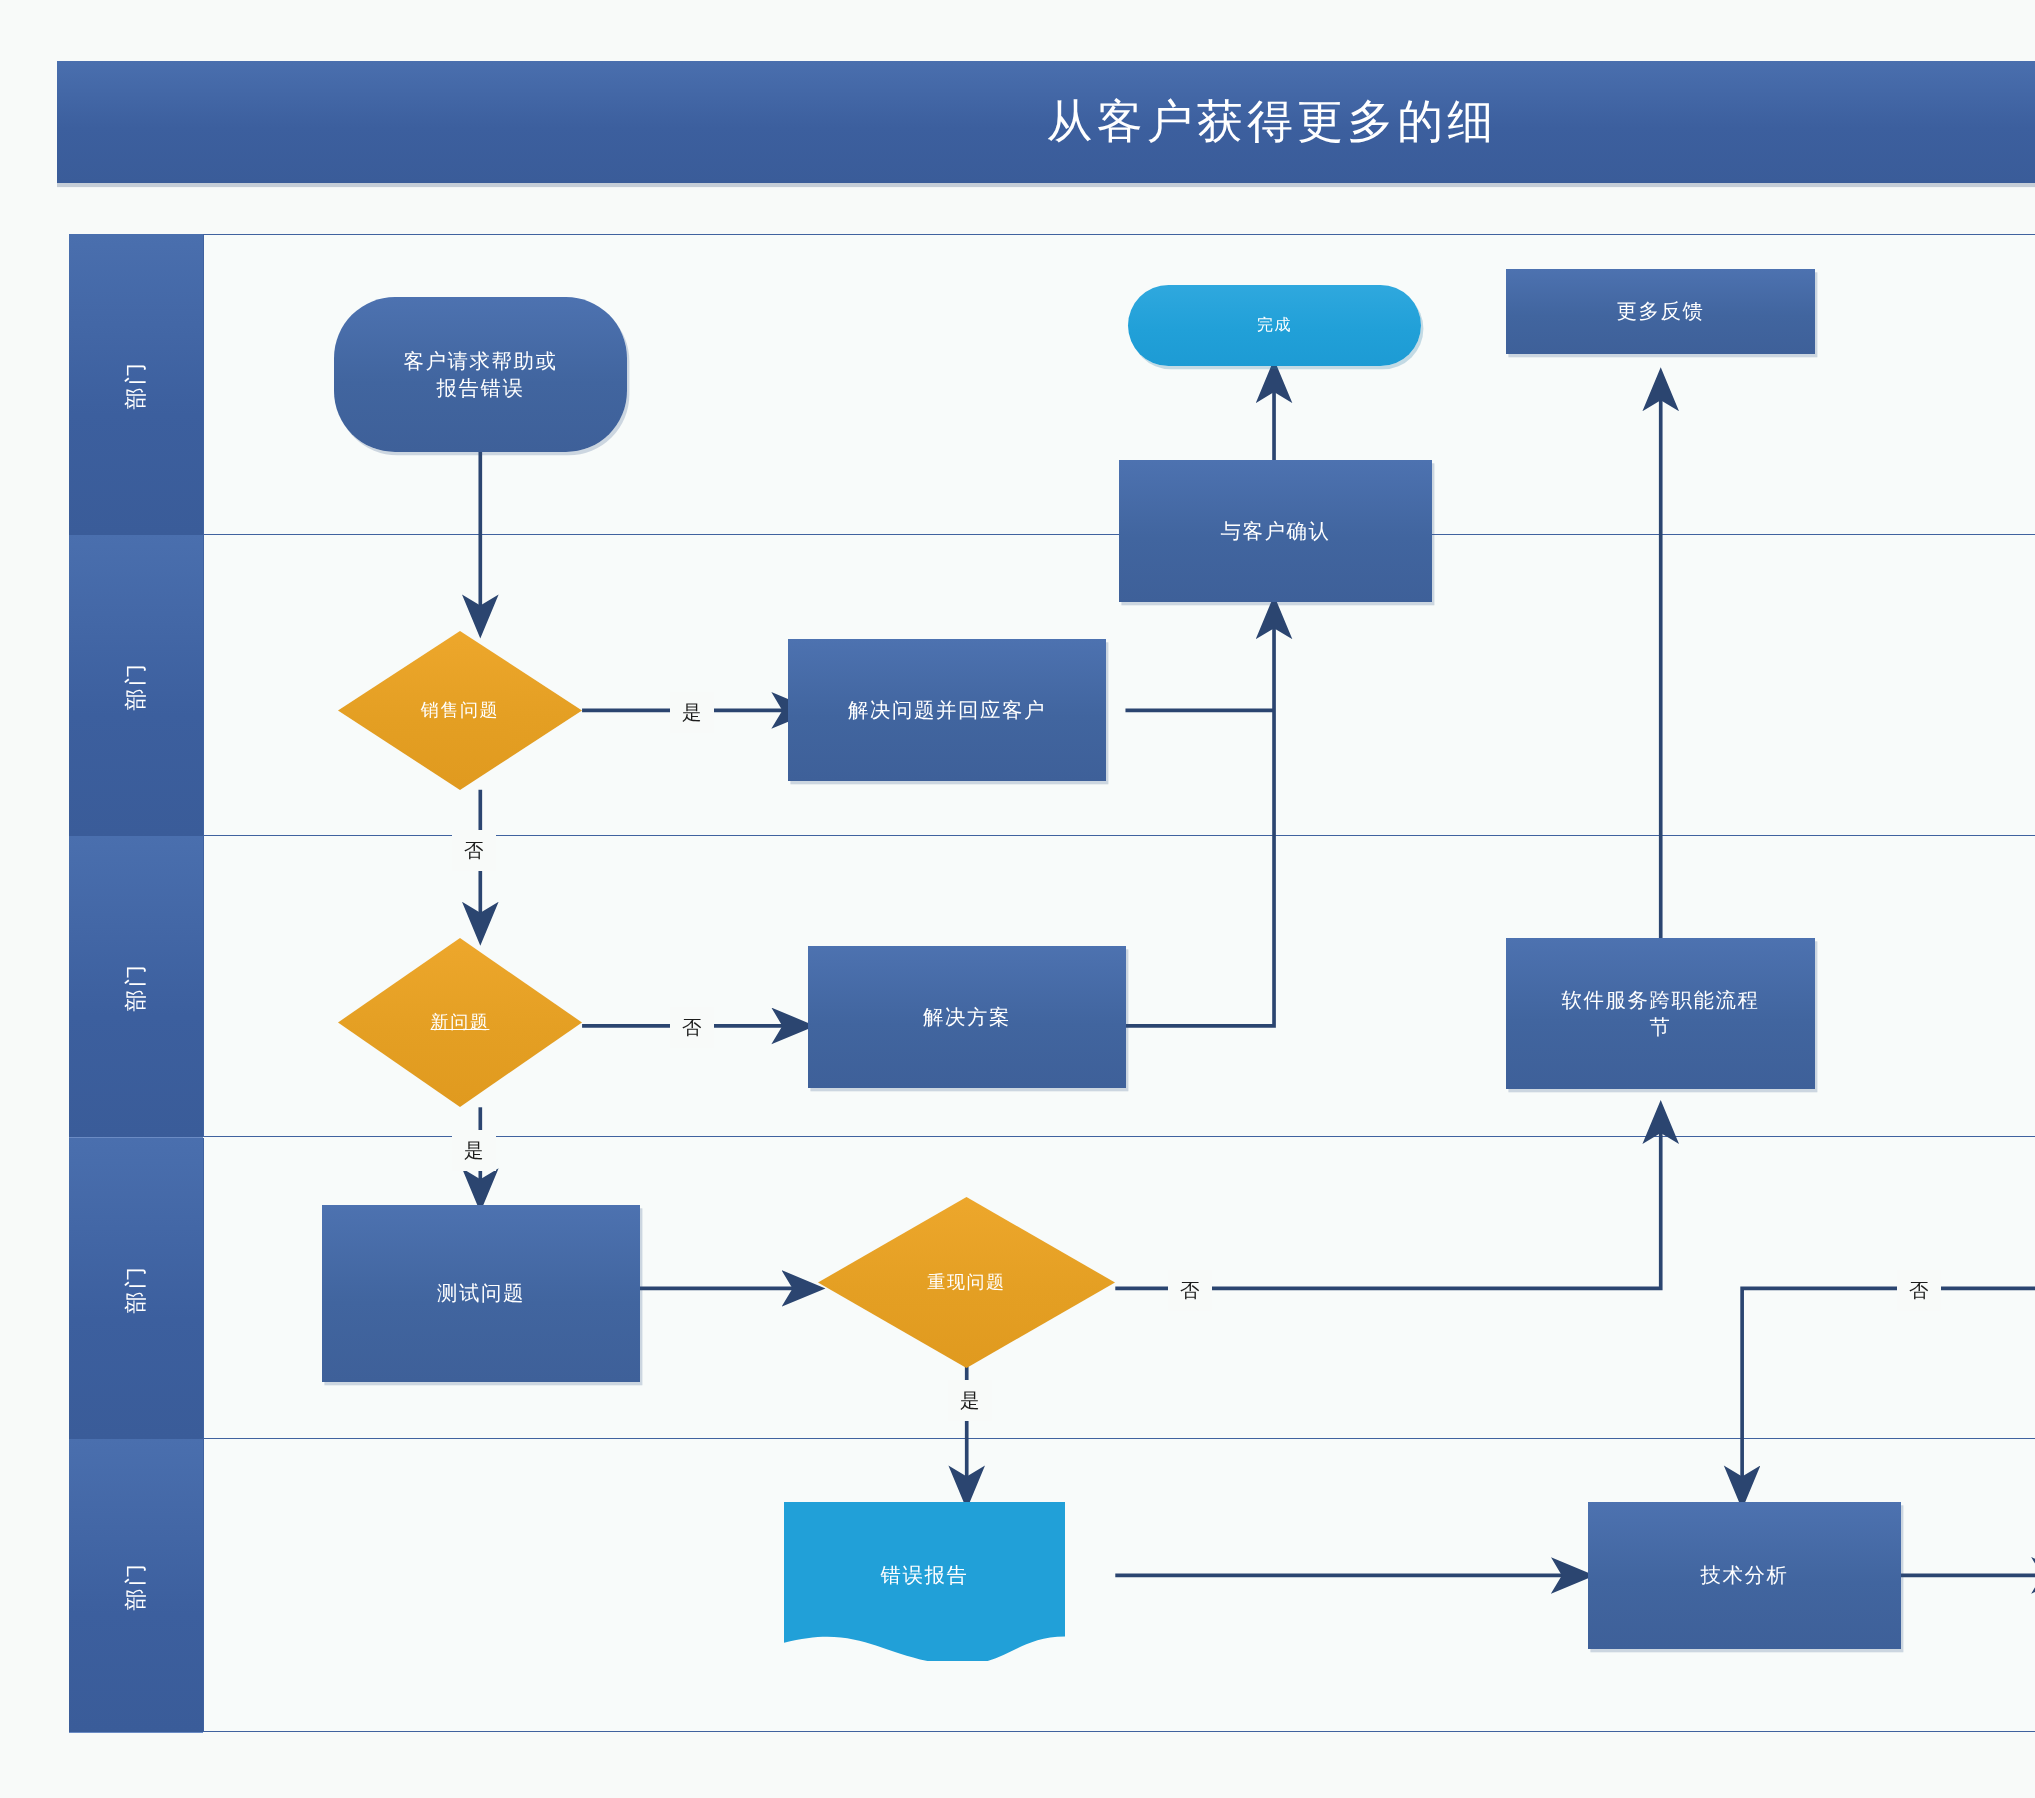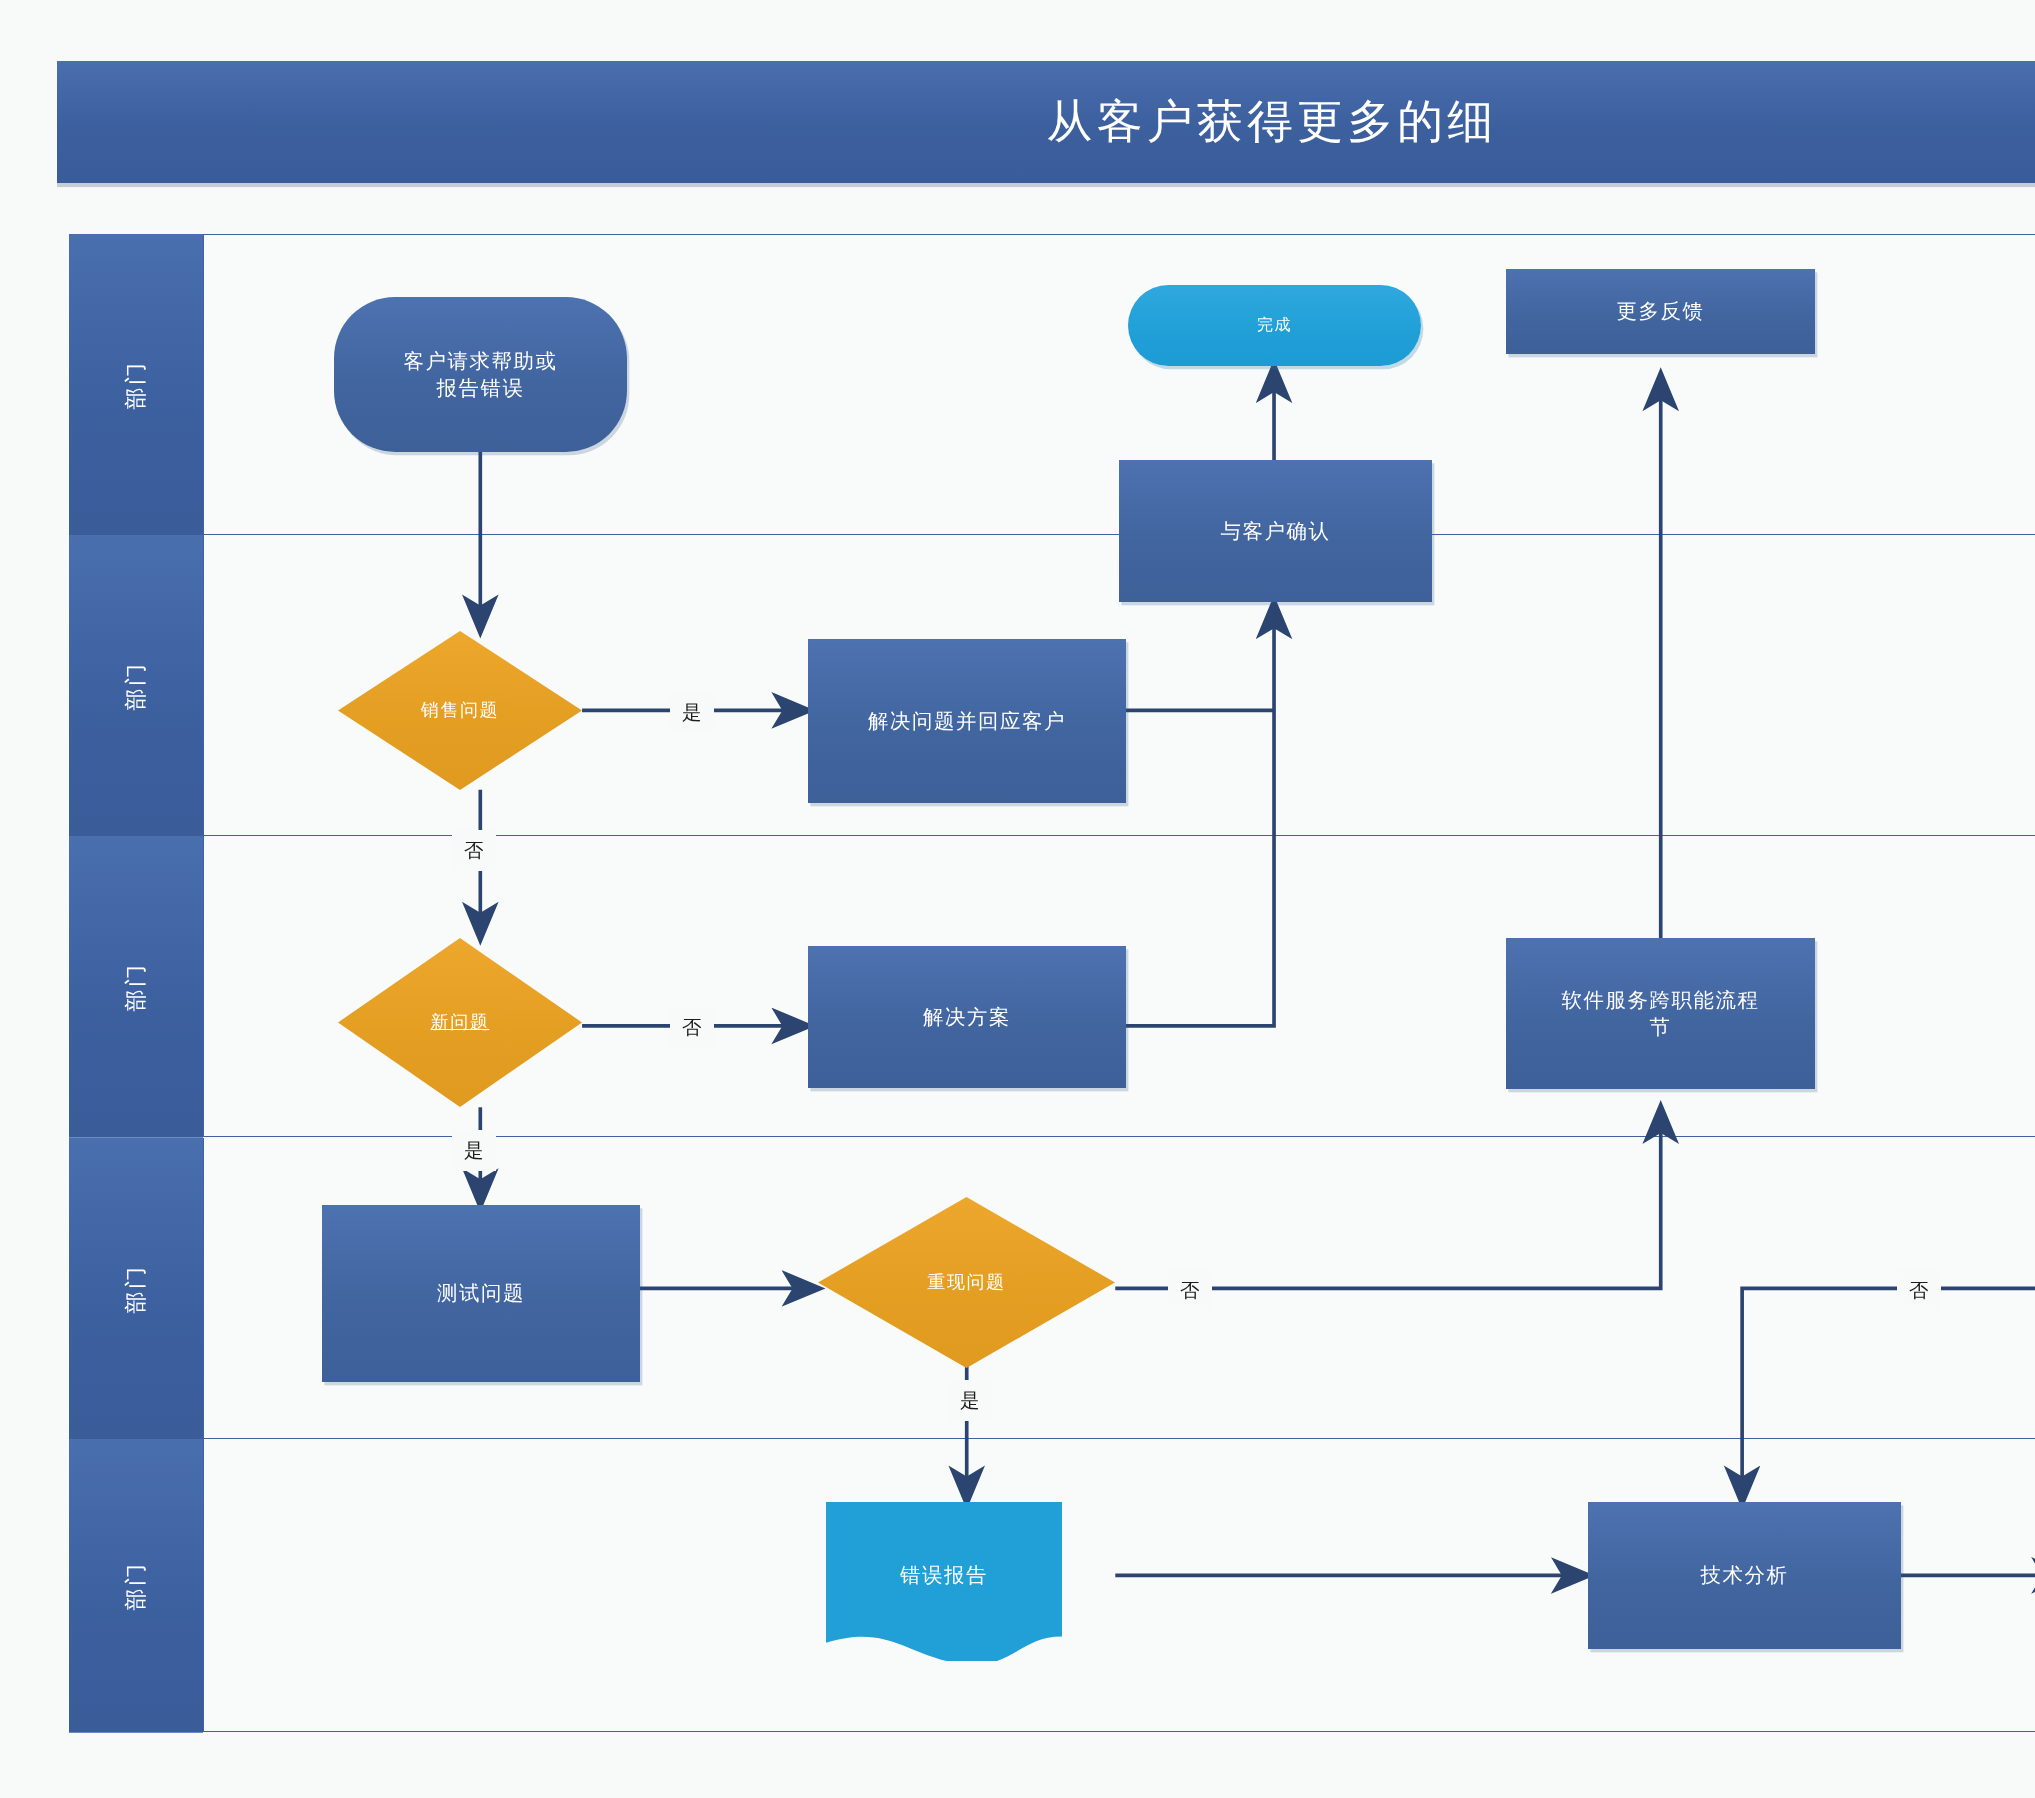--- a/index.html
+++ b/index.html
@@ -203,21 +203,21 @@
 
   <div class="node n-process" style="left:1119px;top:460px;width:313px;height:142px;">
     <span class="t">与客户确认</span>
   </div>
 
   <div class="node n-decision" style="left:338px;top:631px;width:244px;height:159px;">
     <div class="diamond"></div>
     <span class="t">销售问题</span>
   </div>
 
-  <div class="node n-process" style="left:808px;top:639px;width:318px;height:164px;text-align:right;">
+  <div class="node n-process" style="left:788px;top:639px;width:318px;height:142px;text-align:right;">
     <span class="t">解决问题并回应客户</span>
   </div>
 
   <div class="node n-decision" style="left:338px;top:938px;width:244px;height:169px;text-decoration:underline;">
     <div class="diamond"></div>
     <span class="t">新问题</span>
   </div>
 
   <div class="node n-process" style="left:808px;top:946px;width:318px;height:142px;">
     <span class="t">解决方案</span>
@@ -230,21 +230,21 @@
 
   <div class="node n-process" style="left:322px;top:1205px;width:318px;height:177px;">
     <span class="t">测试问题</span>
   </div>
 
   <div class="node n-decision" style="left:818px;top:1197px;width:297px;height:171px;">
     <div class="diamond"></div>
     <span class="t">重现问题</span>
   </div>
 
-  <div class="node n-doc" style="left:826px;top:1502px;width:236px;height:159px;">
+  <div class="node n-doc" style="left:784px;top:1502px;width:281px;height:159px;">
     <svg class="docshape" viewBox="0 0 690 390" preserveAspectRatio="none">
       <path d="M0,0 L690,0 L690,330 C560,330 540,420 380,395 C230,372 180,300 0,345 Z" fill="#21a0d8"></path>
     </svg>
     <span class="t">错误报告</span>
   </div>
 
   <div class="node n-process" style="left:1588px;top:1502px;width:313px;height:147px;text-align:right;">
     <span class="t">技术分析</span>
   </div>
 

